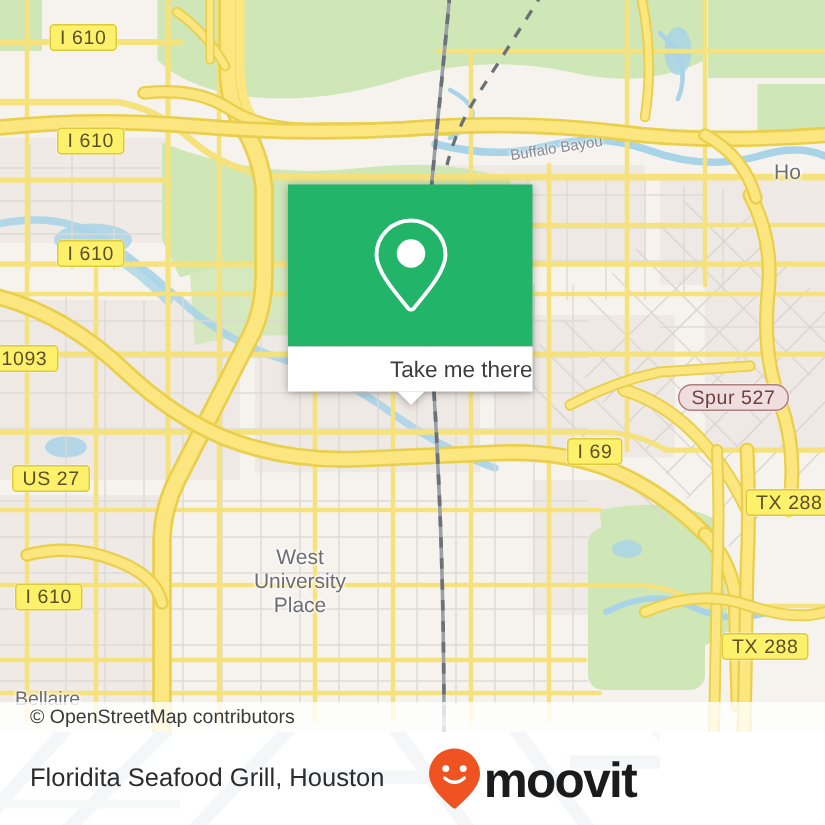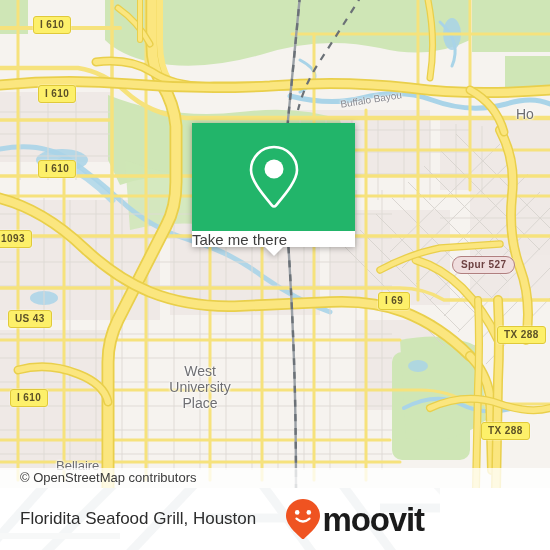--- a/index.html
+++ b/index.html
@@ -25,22 +25,22 @@
   }
   .map-svg { position:absolute; left:0; top:0; width:550px; height:488px; display:block; }
 
   
   .shield {
     position: absolute;
     background: #fdf06a;
     border: 1.6px solid #e0c93a;
     border-radius: 3px;
     color: #5c5128;
-    font-size: 10px;
-    font-weight: bold;
+    font-size: 13px;
+    font-weight: normal;
     letter-spacing: 0.4px;
     padding: 1px 6px 2px 6px;
     line-height: 13px;
     white-space: nowrap;
     font-family: "Liberation Sans", sans-serif;
     box-shadow: 0 0 0 0.5px rgba(255,255,255,0.4);
   }
   .shield.spur {
     background: #f0dede;
     border: 1.6px solid #b07f7f;
@@ -97,24 +97,24 @@
   .callout-head {
     height: 108px;
     background: #22b56a;
     display: flex;
     align-items: center;
     justify-content: center;
   }
   .callout-foot {
     position: relative;
     background: #ffffff;
-    height: 16px;
+    height: 30px;
     display: flex;
     align-items: center;
-    justify-content: flex-start;
+    justify-content: flex-end;
   }
   .callout-foot span {
     color: #3d3d3d;
     font-size: 15px;
     font-family: "Liberation Sans", sans-serif;
   }
   .callout-tail {
     position: absolute;
     left: 50%;
     bottom: -9px;
@@ -369,32 +369,32 @@
         <path d="M300 -5 Q294 60 288 120 Q284 180 288 240 Q292 300 294 360 Q296 420 296 488" stroke="#9aa0a6" stroke-width="2.4" fill="none"></path>
         <path d="M300 -5 Q294 60 288 120 Q284 180 288 240 Q292 300 294 360 Q296 420 296 488" stroke="#6b7177" stroke-width="2.4" fill="none" stroke-dasharray="7 7"></path>
         <path d="M362 -5 Q340 30 318 64 Q304 86 298 110" stroke="#6b7177" stroke-width="2.2" fill="none" stroke-dasharray="7 7"></path>
       </g>
     </svg>
 
     <div class="shield" style="left:33px;  top:16px;">I 610</div>
     <div class="shield" style="left:38px;  top:85px;">I 610</div>
     <div class="shield" style="left:38px;  top:160px;">I 610</div>
     <div class="shield" style="left:-6px;  top:230px;">1093</div>
-    <div class="shield" style="left:8px;   top:310px;">US 43</div>
+    <div class="shield" style="left:8px;   top:310px;">US 27</div>
     <div class="shield" style="left:10px;  top:389px;">I 610</div>
     <div class="shield" style="left:357px; top:292px;margin-left:21px;">I 69</div>
     <div class="shield spur" style="left:441px; top:256px;">Spur 527</div>
     <div class="shield" style="left:497px; top:326px;">TX 288</div>
     <div class="shield" style="left:481px; top:422px;">TX 288</div>
 
     <div class="place-label" style="left:158px; top:363px; width:84px;">West
 University
 Place</div>
     <div class="place-label" style="left:516px; top:106px;">Ho</div>
-    <div class="place-label sm" style="left:10px; top:458px;margin-left:46px;">Bellaire</div>
+    <div class="place-label sm" style="left:10px; top:458px;">Bellaire</div>
 
     <div class="water-label" style="left:340px; top:94px; transform: rotate(-9deg);">Buffalo Bayou</div>
 
     <div class="attrib">© OpenStreetMap contributors</div>
   </div>
 
   <div class="callout">
     <div class="callout-head">
       <svg width="56" height="68" viewBox="0 0 56 68">
         <path d="M28 4 C15.3 4 5 14.3 5 27 C5 38 18 52.5 26.2 62.6 C27.1 63.7 28.9 63.7 29.8 62.6 C38 52.5 51 38 51 27 C51 14.3 40.7 4 28 4 Z" fill="none" stroke="#ffffff" stroke-width="2.6"></path>

